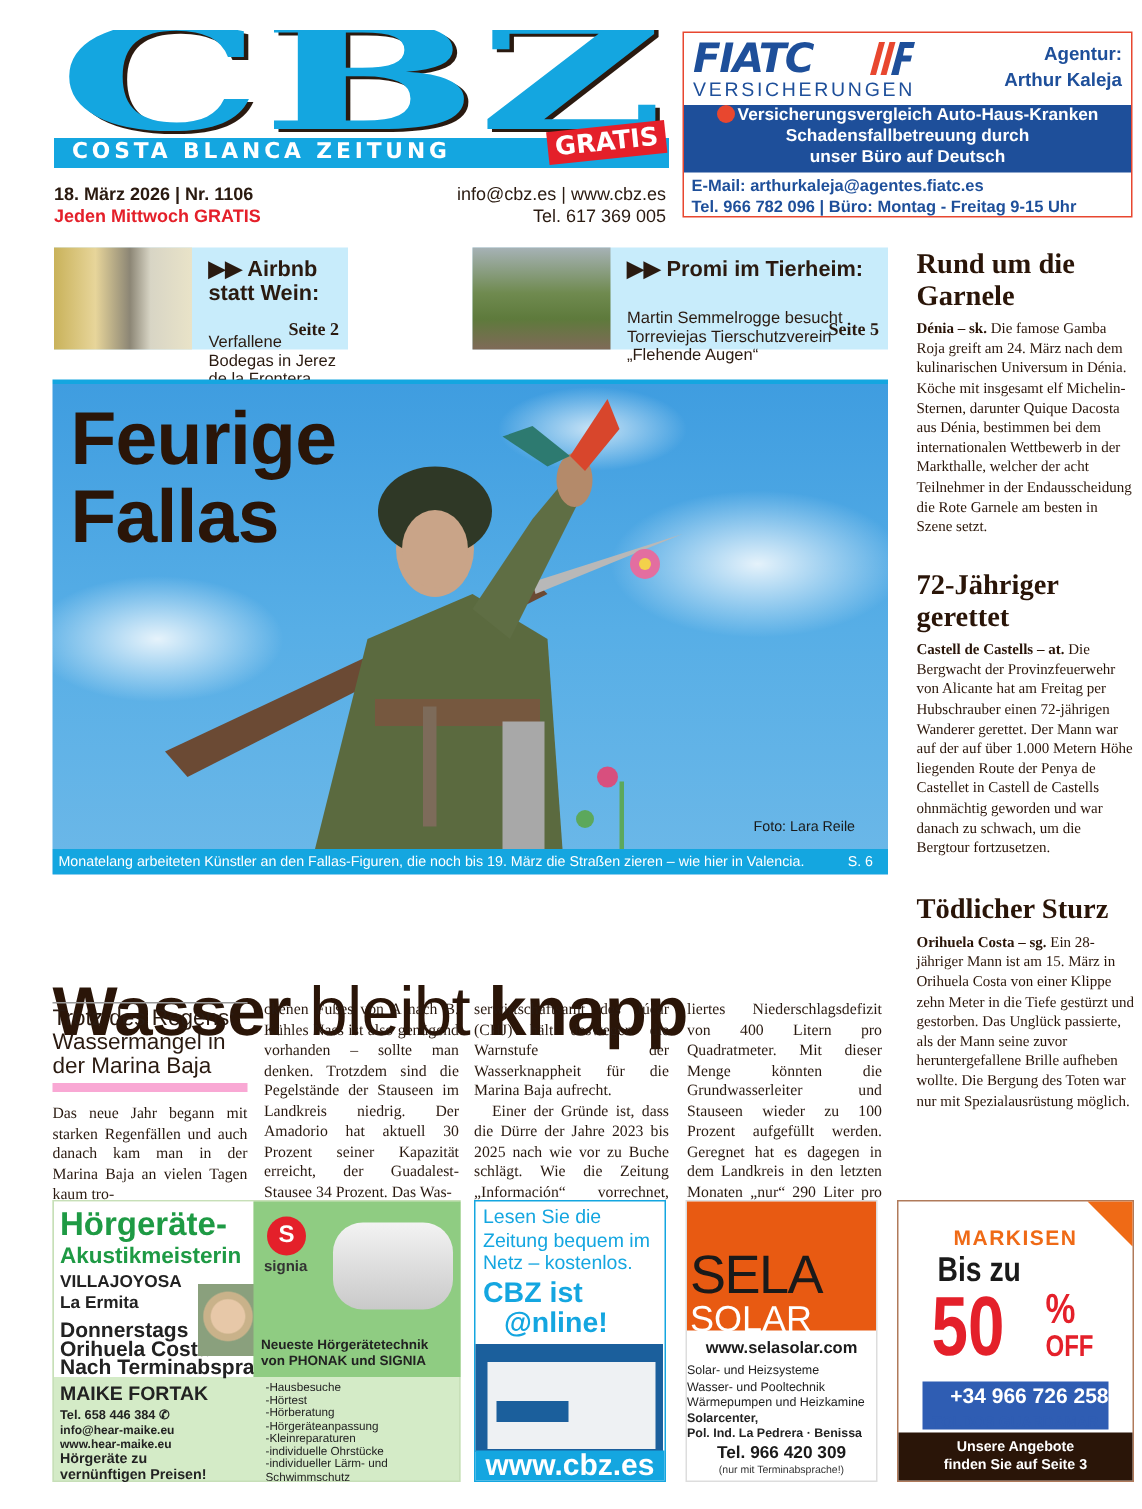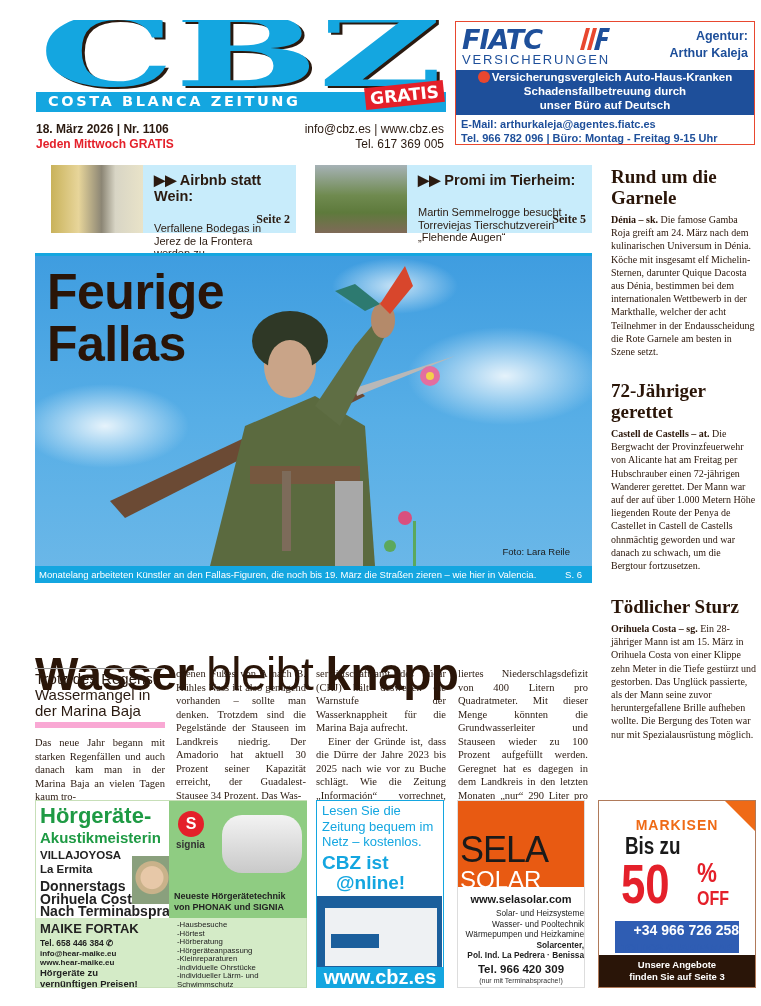--- a/index.html
+++ b/index.html
@@ -23,21 +23,21 @@
   .fiatc-brand { position: absolute; left: 6px; top: 2px; font-family: "DejaVu Sans", sans-serif; font-style: italic; font-weight: bold; font-size: 27px; color: #1e4f9a; letter-spacing: -1px; }
   .fiatc-mark { position: absolute; left: 122px; top: 6px; width: 32px; height: 22px; }
   .fiatc-sub { position: absolute; left: 6px; top: 30px; font-size: 13px; color: #1e4f9a; letter-spacing: 1.8px; }
   .fiatc-agent { position: absolute; right: 6px; top: 6px; text-align: right; font-size: 12.5px; font-weight: bold; color: #1e4f9a; line-height: 17px; }
   .fiatc-band { position: absolute; left: 0; top: 48px; width: 100%; height: 45px; background: #1e4f9a; color: #fff; font-size: 11.5px; font-weight: bold; text-align: center; line-height: 14px; padding-top: 0; }
   .fiatc-band .warn { display: inline-block; width: 12px; height: 12px; border-radius: 50%; background: #e8472f; vertical-align: -2px; margin-right: 2px; }
   .fiatc-foot { position: absolute; left: 5px; top: 96px; font-size: 11px; font-weight: bold; color: #1e4f9a; line-height: 13.5px; }
 
   
   .teaser { position: absolute; top: 165px; height: 68px; background: #c8ecfb; }
-  .teaser.t1 { left: 51px; width: 245px; }
+  .teaser.t1 { left: 36px; width: 196px; }
   .teaser.t2 { left: 315px; width: 277px; }
   .teaser-img { position: absolute; left: 0; top: 0; height: 68px; }
   .t1 .teaser-img { width: 92px; background: linear-gradient(90deg, #c9b25a 0%, #e7d59a 30%, #8c8675 55%, #d8d5c5 70%, #e9e3c8 100%); }
   .t2 .teaser-img { width: 92px; background: linear-gradient(180deg, #a6b2b6 0%, #6f8a4f 45%, #5e7a3c 70%, #7f6a58 100%); }
   .teaser-body { position: absolute; left: 103px; top: 7px; right: 6px; }
   .teaser-title { font-size: 14.5px; font-weight: bold; color: #2a1a10; line-height: 16px; }
   .teaser-text { font-size: 11px; color: #2a1a10; line-height: 12.5px; margin-top: 18px; }
   .teaser-page { position: absolute; right: 6px; bottom: 6px; font-family: "Liberation Serif", serif; font-weight: bold; font-size: 12px; color: #2a1a10; }
 
   
@@ -99,21 +99,21 @@
   .online-shot { position: absolute; left: 0; top: 95px; width: 125px; height: 72px; background: #1b5f9c; }
   .online-shot-inner { position: absolute; left: 8px; top: 12px; width: 112px; height: 58px; background: #eef1f3; }
   .online-shot-band { position: absolute; left: 14px; top: 38px; width: 48px; height: 14px; background: #1b5f9c; }
   .online-url { position: absolute; left: 0; bottom: 0; width: 100%; height: 20px; background: #14a6e0; color: #fff; font-size: 20px; font-weight: bold; text-align: center; line-height: 20px; }
 
   .ad-sela { left: 457px; width: 128px; background: #fff; border: 1px solid #ddd; }
   .sela-top { position: absolute; left: 0; top: 0; width: 100%; height: 86px; background: #e85a12; }
   .sela-name { position: absolute; left: 2px; top: 30px; font-size: 36px; color: #1a1a1a; letter-spacing: -1px; line-height: 38px; }
   .sela-solar { position: absolute; left: 2px; top: 67px; font-size: 24px; color: #fff; line-height: 24px; }
   .sela-url { position: absolute; left: 0; top: 92px; width: 100%; text-align: center; font-size: 11px; font-weight: bold; color: #1a1a1a; }
-  .sela-lines { position: absolute; left: 0; top: 107px; width: 100%; text-align: right; font-size: 8.3px; line-height: 10.5px; color: #222; }
+  .sela-lines { position: absolute; left: 0; top: 107px; width: 100%; text-align: left; font-size: 8.3px; line-height: 10.5px; color: #222; }
   .sela-tel { position: absolute; left: 0; top: 162px; width: 100%; text-align: center; font-size: 11.5px; font-weight: bold; color: #1a1a1a; }
   .sela-note { position: absolute; left: 0; top: 176px; width: 100%; text-align: center; font-size: 7px; color: #333; }
 
   .ad-mark { left: 598px; width: 158px; background: #fff; border: 1px solid #b07a5a; }
   .mark-corner { position: absolute; right: 0; top: 0; width: 0; height: 0; border-top: 30px solid #ef6a16; border-left: 30px solid transparent; }
   .mark-title { position: absolute; left: 0; top: 16px; width: 100%; text-align: center; font-size: 14px; font-weight: bold; color: #ef6a16; letter-spacing: 1px; }
   .mark-bis { position: absolute; left: 26px; top: 32px; font-size: 23px; font-weight: bold; color: #1a1a1a; transform: scaleX(0.82); transform-origin: left; }
   .mark-pct { position: absolute; left: 22px; top: 54px; font-size: 56px; font-weight: bold; color: #e4202a; line-height: 58px; transform: scaleX(0.78); transform-origin: left; }
   .mark-pct-sign { position: absolute; left: 98px; top: 56px; font-size: 28px; font-weight: bold; color: #e4202a; transform: scaleX(0.8); transform-origin: left; }
   .mark-off { position: absolute; left: 98px; top: 86px; font-size: 20px; font-weight: bold; color: #e4202a; transform: scaleX(0.8); transform-origin: left; }

